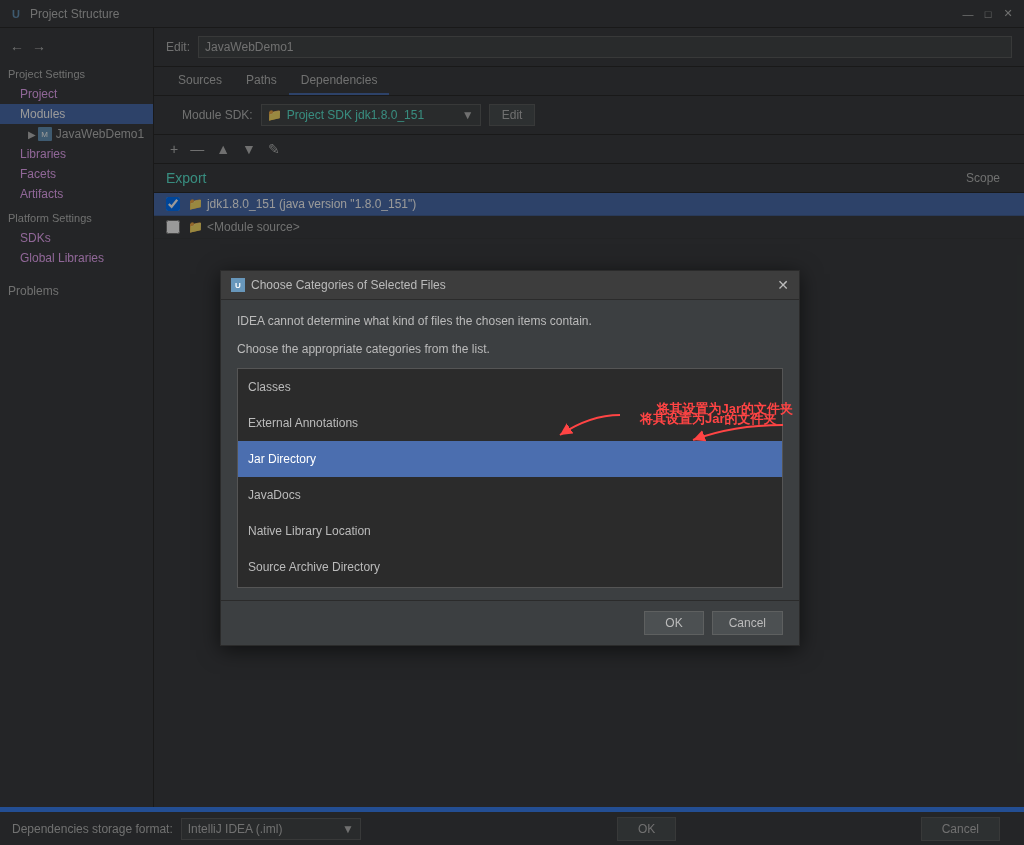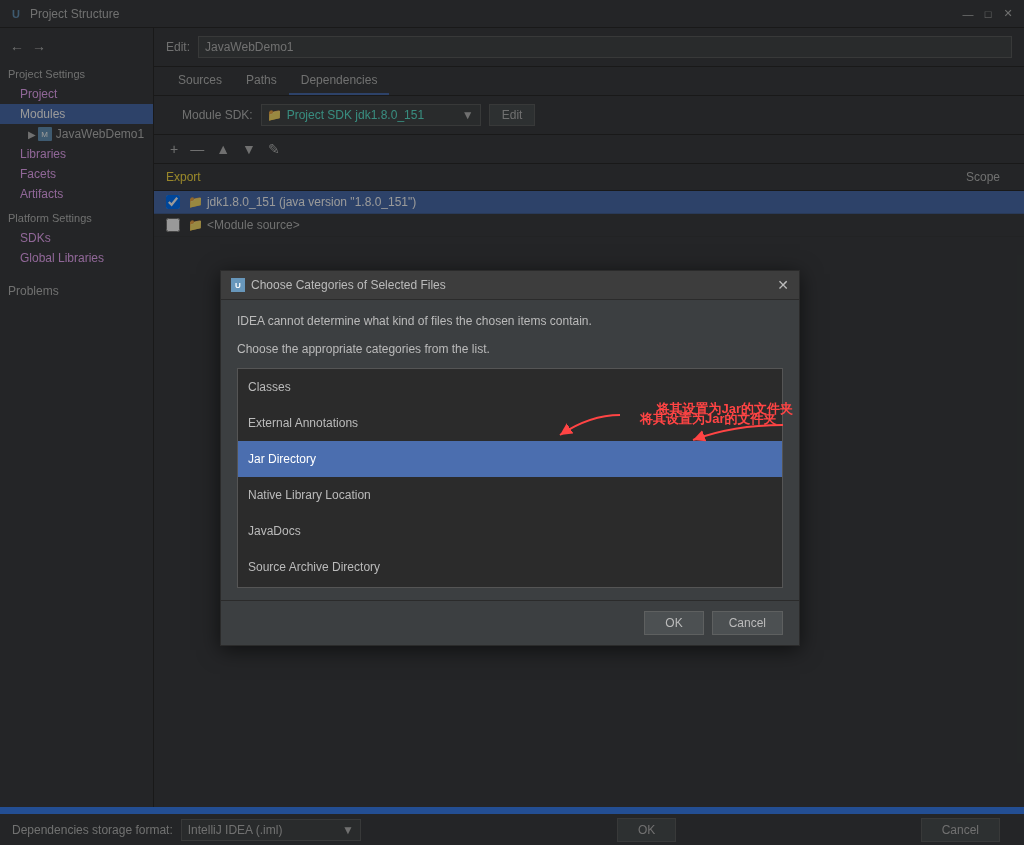--- a/index.html
+++ b/index.html
@@ -176,39 +176,39 @@
       color: #bbbbbb; cursor: pointer;
       font-size: 14px; padding: 2px 4px;
     }
 
     .deps-header {
       display: flex; align-items: center;
       padding: 2px 12px;
       background: #3c3f41;
       border-bottom: 1px solid #2b2b2b;
     }
-    .deps-export-col { width: 80px; color: #fde047; font-size: 12px; padding: 4px 0; }
+    .deps-export-col { width: 80px; color: #5eead4; font-size: 14px; padding: 4px 0; }
     .deps-scope-col { color: #bbbbbb; font-size: 12px; padding: 4px 0; margin-left: auto; padding-right: 12px; }
 
     .deps-row {
       display: flex; align-items: center;
       padding: 4px 12px;
       border-bottom: 1px solid #2b2b2b33;
     }
     .deps-row.selected { background: #4b6eaf; }
     .deps-checkbox { width: 14px; height: 14px; margin-right: 8px; }
     .deps-icon { color: #6897bb; margin-right: 4px; font-size: 12px; }
     .deps-name { flex: 1; font-size: 12px; }
     .deps-row.selected .deps-name { color: #ffffff; }
 
     
     .bottom-bar {
       height: 38px;
       background: #3c3f41;
-      border-top: 7px solid #3b82f6;
+      border-top: 5px solid #3b82f6;
       display: flex; align-items: center;
       padding: 0 12px;
       gap: 8px;
     }
     .storage-label { color: #bbbbbb; font-size: 12px; }
     .storage-dropdown {
       display: flex; align-items: center;
       background: #45494a;
       border: 1px solid #5e6060;
       padding: 3px 6px;
@@ -478,22 +478,22 @@
 
     <div class="modal-body">
       <p class="modal-description">IDEA cannot determine what kind of files the chosen items contain.</p>
       <p class="modal-description">Choose the appropriate categories from the list.</p>
 
       <div style="position:relative;">
         <div class="modal-list">
           <div class="modal-list-item">Classes</div>
           <div class="modal-list-item">External Annotations</div>
           <div class="modal-list-item selected">Jar Directory</div>
+          <div class="modal-list-item">JavaDocs</div>
           <div class="modal-list-item">Native Library Location</div>
-          <div class="modal-list-item">JavaDocs</div>
           <div class="modal-list-item">Source Archive Directory</div>
           <div class="modal-list-item">Sources</div>
         </div>
 
         <div class="annotation-arrow" style="top: 52px; right: -10px; display:flex; align-items:center; gap:4px;">
           <svg width="120" height="30" viewBox="0 0 120 30">
             <defs>
               <marker id="arrowhead" markerWidth="8" markerHeight="8" refX="6" refY="3" orient="auto">
                 <path d="M0,0 L6,3 L0,6 Z" fill="#ff4444"></path>
               </marker>

